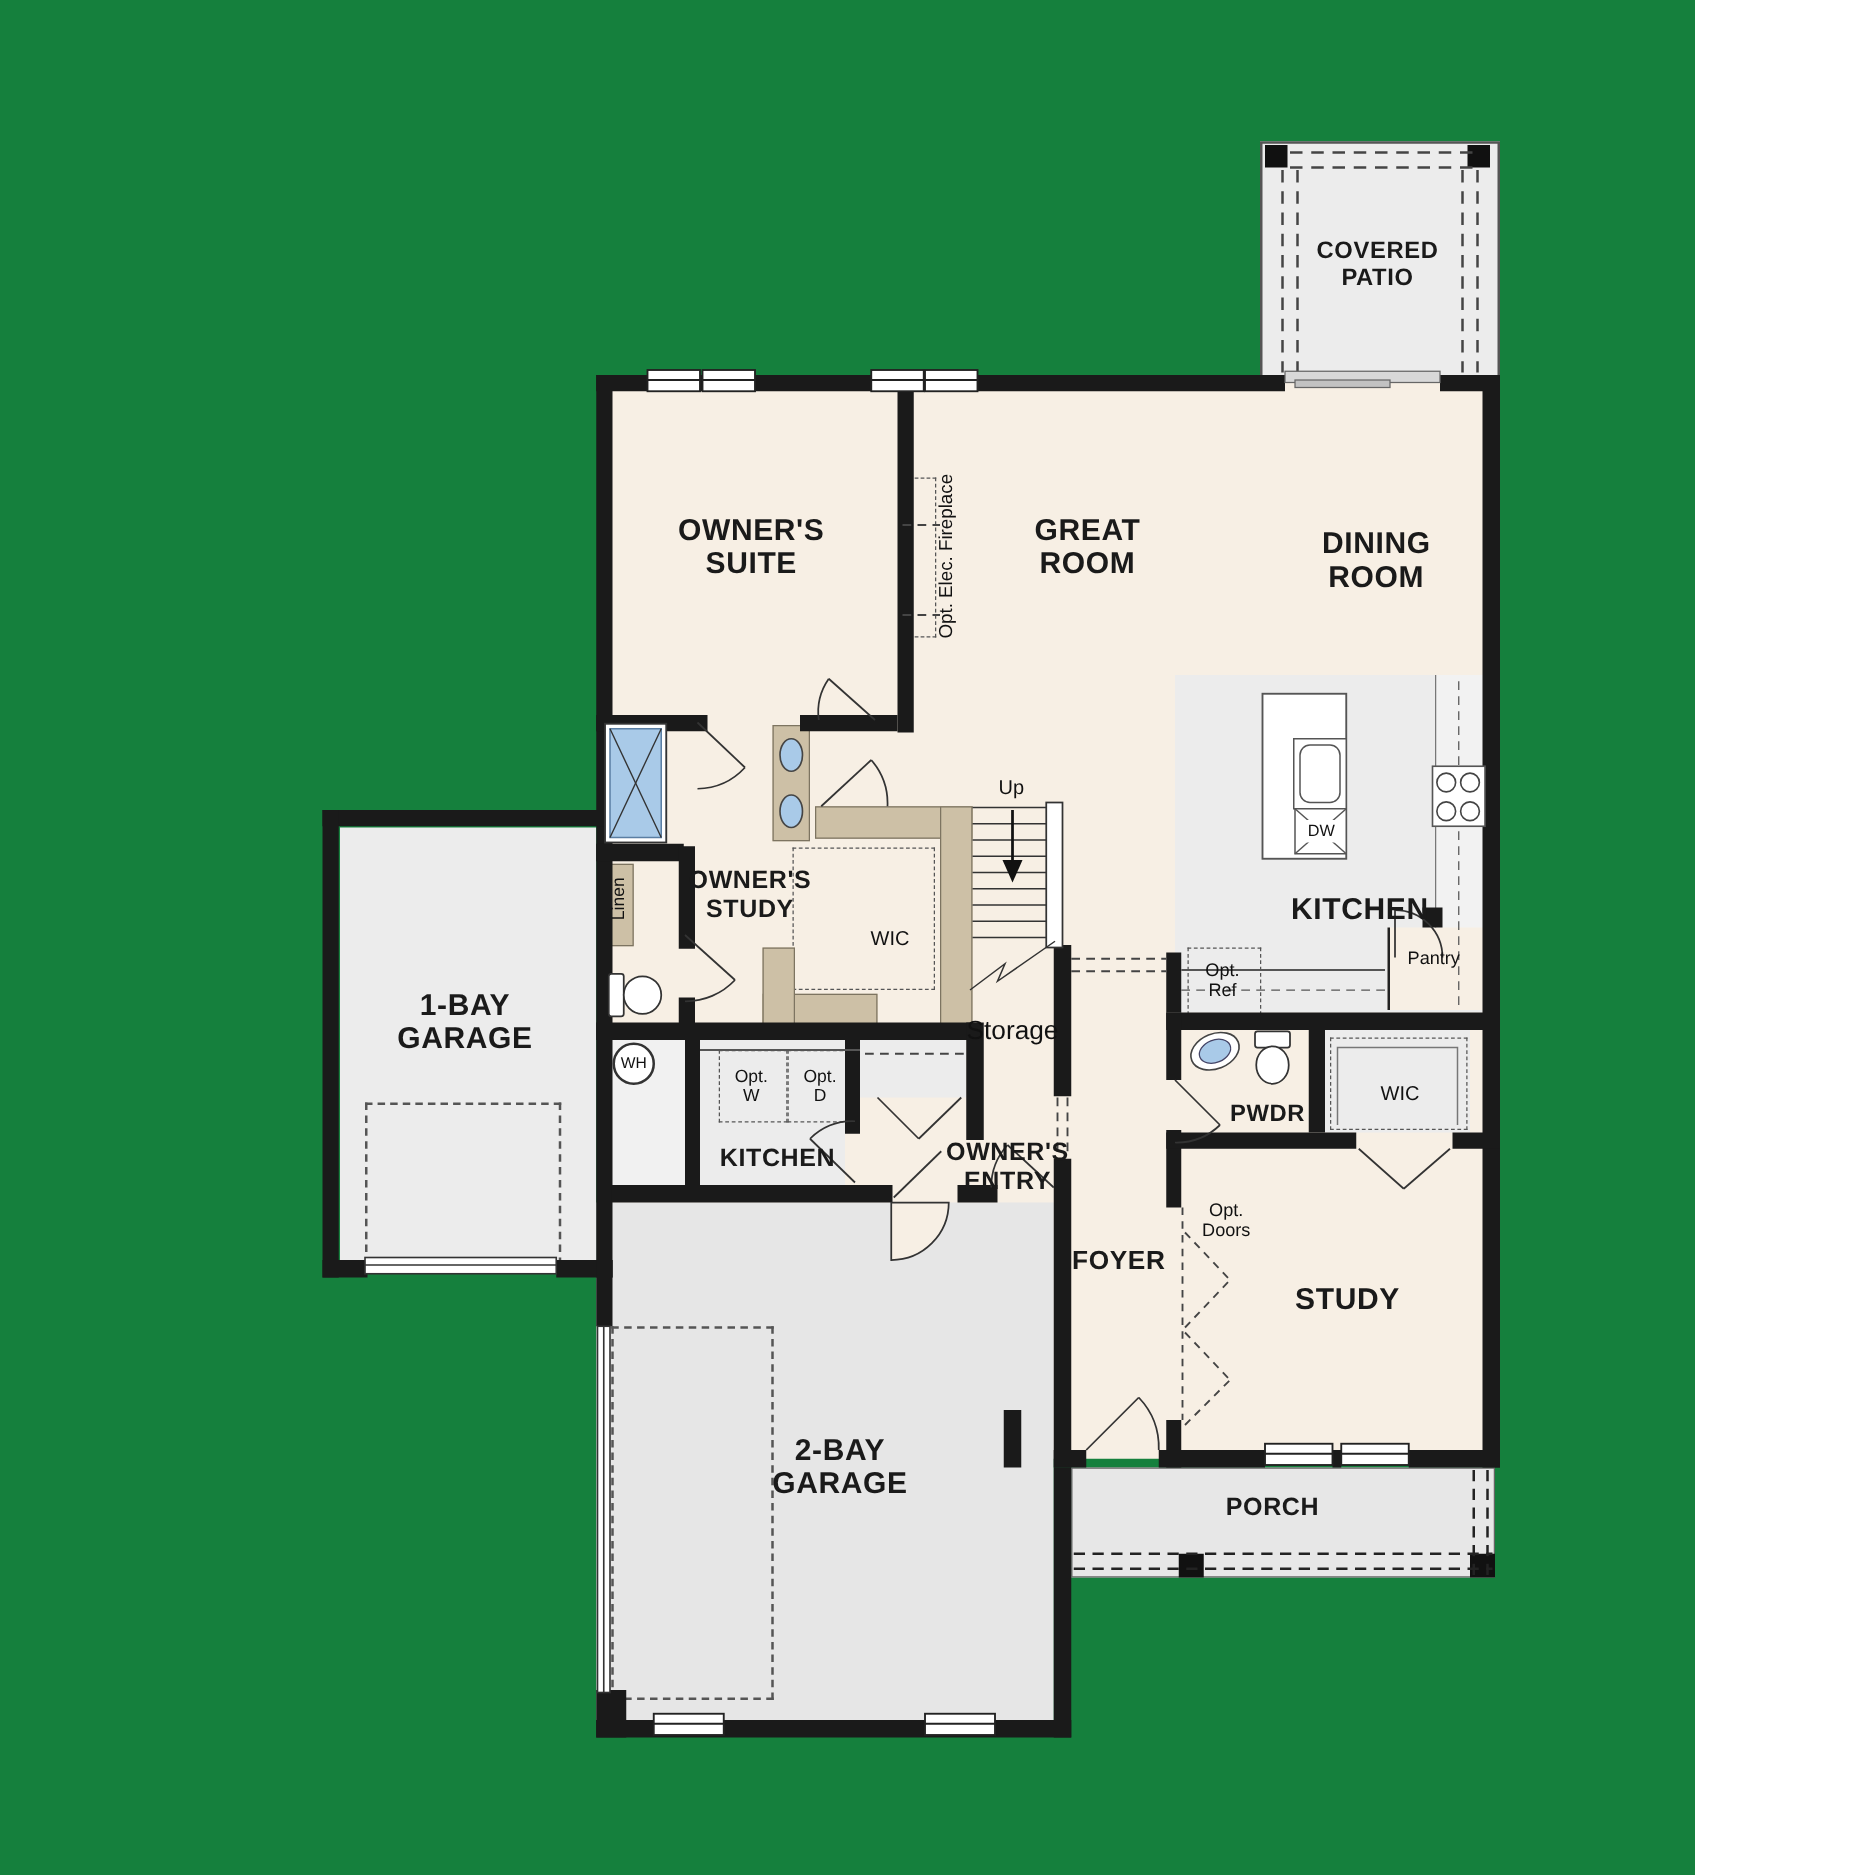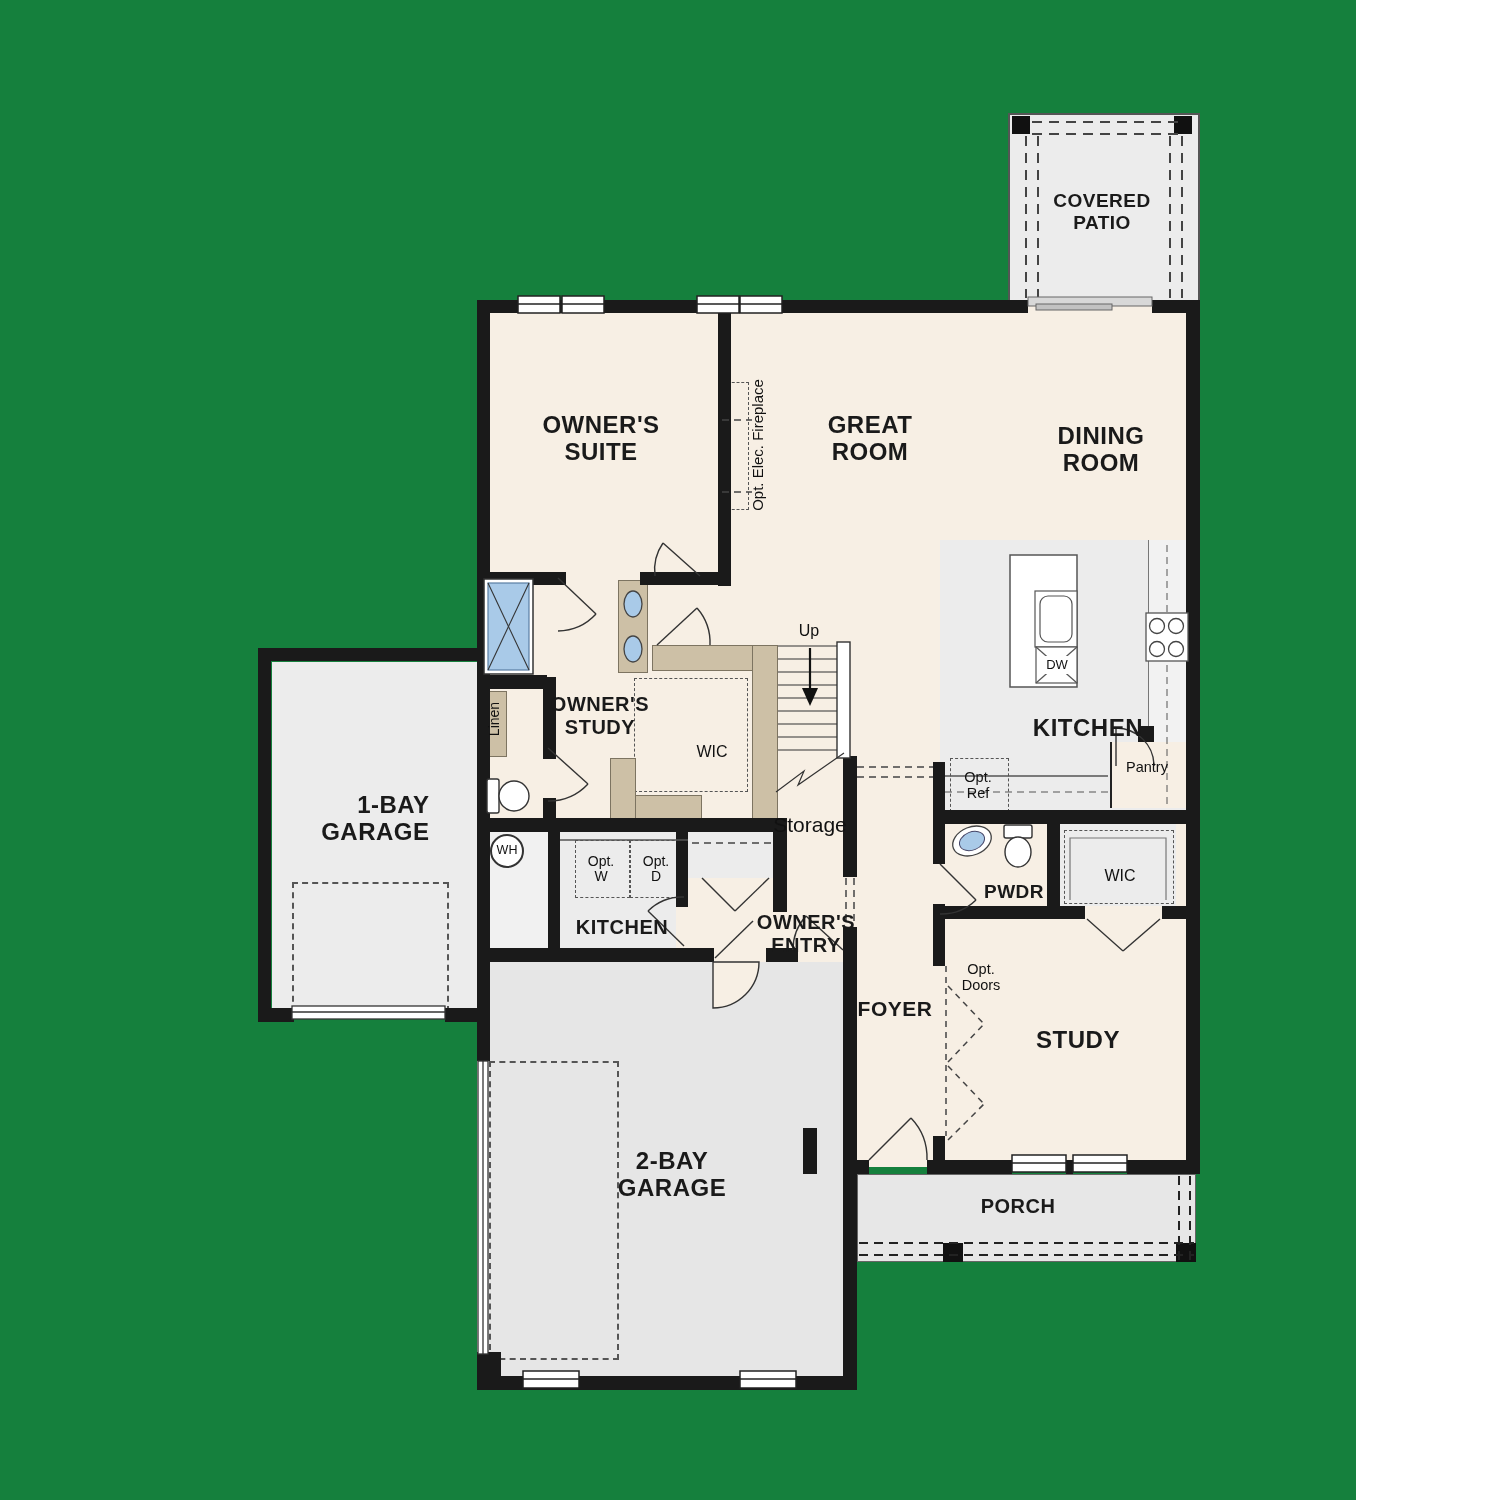--- a/index.html
+++ b/index.html
@@ -302,21 +302,21 @@
   <div class="lbl lbl-md z50" style="left:600px;top:716px;width:105px;">OWNER'S STUDY</div>
   <div class="vlabel z50" style="left:494px;top:719px;font-size:14px;">Linen</div>
   <div class="lbl-sm z50" style="left:712px;top:752px;font-size:16px;">WIC</div>
   <div class="lbl-sm z50" style="left:809px;top:631px;font-size:16px;">Up</div>
   <div class="lbl-sm z50" style="left:810px;top:825px;font-size:21px;">Storage</div>
   <div class="lbl-sm z50" style="left:507px;top:851px;font-size:12.5px;">WH</div>
   <div class="lbl lbl-md z50" style="left:622px;top:927px;width:160px;">KITCHEN</div>
   <div class="lbl-sm z50" style="left:601px;top:869px;width:38px;font-size:14px;">Opt. W</div>
   <div class="lbl-sm z50" style="left:656px;top:869px;width:38px;font-size:14px;text-align:center;">Opt. D</div>
   <div class="lbl lbl-md z50" style="left:806px;top:934px;width:110px;">OWNER'S ENTRY</div>
-  <div class="lbl lbl-lg z50" style="left:372px;top:818px;width:115px;text-align:right;">1-BAY GARAGE</div>
+  <div class="lbl lbl-lg z50" style="left:372px;top:818px;width:115px;">1-BAY GARAGE</div>
   <div class="lbl lbl-lg z50" style="left:672px;top:1174px;width:115px;">2-BAY GARAGE</div>
   <div class="lbl lbl-md z50" style="left:895px;top:1009px;width:120px;font-size:21px;">FOYER</div>
   <div class="lbl z50" style="left:1014px;top:892px;width:100px;font-size:19px;">PWDR</div>
   <div class="lbl-sm z50" style="left:1120px;top:876px;font-size:16px;">WIC</div>
   <div class="lbl lbl-lg z50" style="left:1078px;top:1040px;width:160px;">STUDY</div>
   <div class="lbl-sm z50" style="left:981px;top:978px;width:50px;font-size:14.5px;">Opt. Doors</div>
   <div class="lbl lbl-md z50" style="left:1018px;top:1206px;width:120px;">PORCH</div>
 </div>
 
 </body></html>

